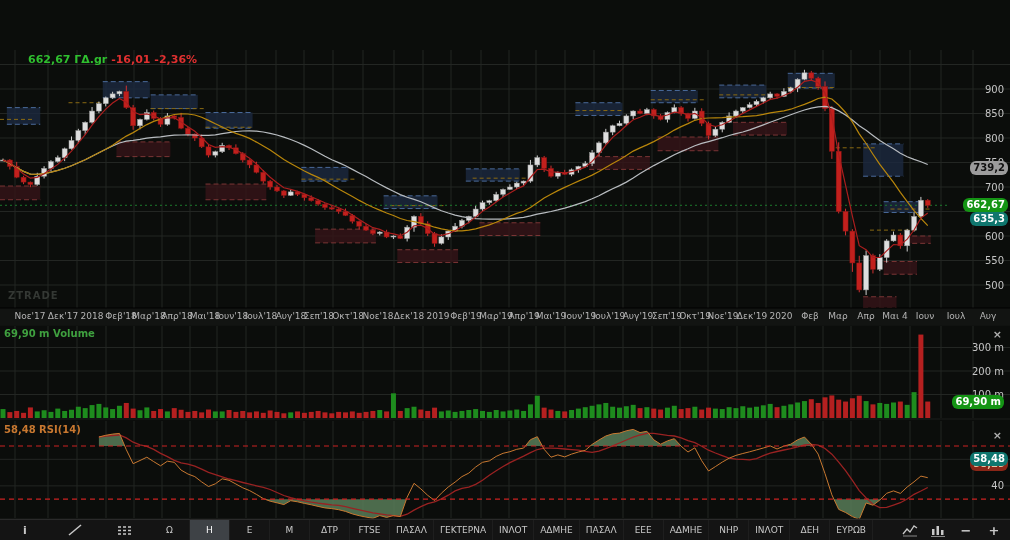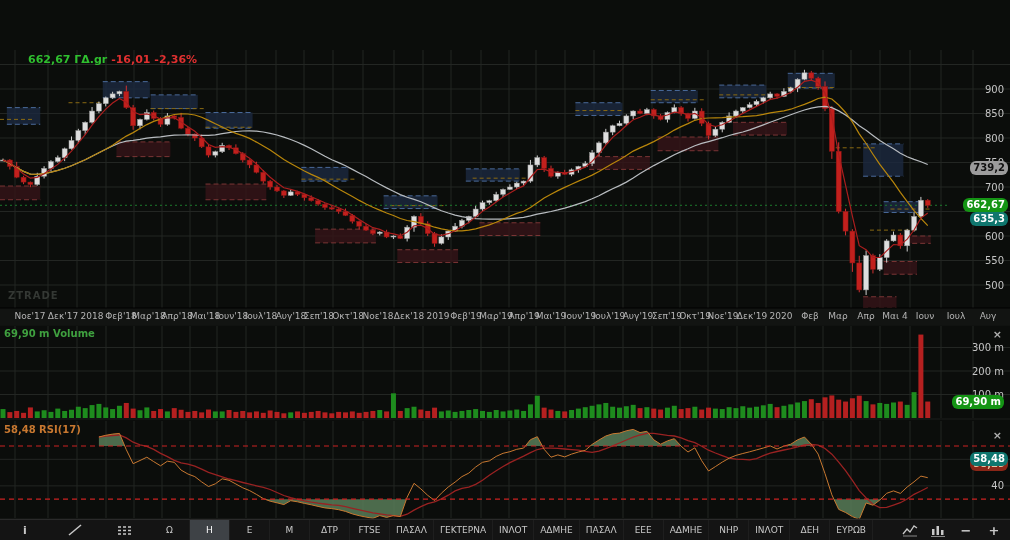--- a/index.html
+++ b/index.html
@@ -732,21 +732,21 @@
     <span class="grn">ΓΔ.gr</span>
     <span class="red">-16,01</span>
     <span class="red">-2,36%</span>
   </div>
 
   <div class="overlay vol-label">
     <span>69,90 m</span>
     <span>Volume</span>
   </div>
 
-  <div class="overlay rsi-label">58,48 RSI(17)</div>
+  <div class="overlay rsi-label">58,48 RSI(14)</div>
 
   <div class="overlay watermark">ZTRADE</div>
 
   <div class="overlay panel-close" style="right:8px;top:328px;">×</div>
   <div class="overlay panel-close" style="right:8px;top:429px;">×</div>
 
   <div id="badges">
       <div class="badge gray" style="top: 161px; right: 2px;">739,2</div>
       <div class="badge green" style="top: 198px; right: 2px;">662,67</div>
       <div class="badge orange" style="top: 212px; right: 2px;">635,3</div>

